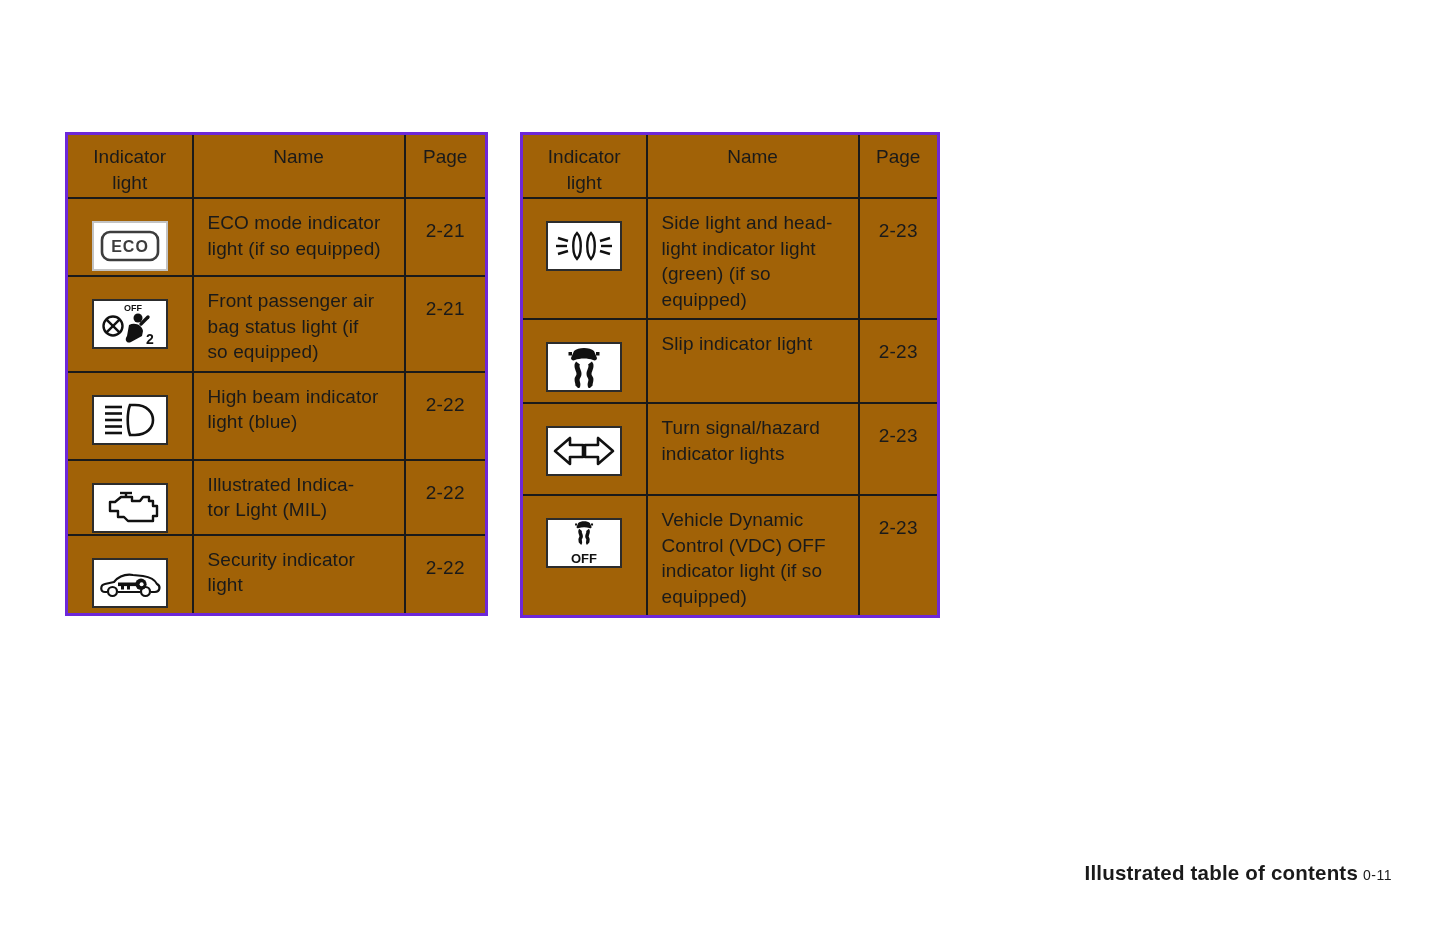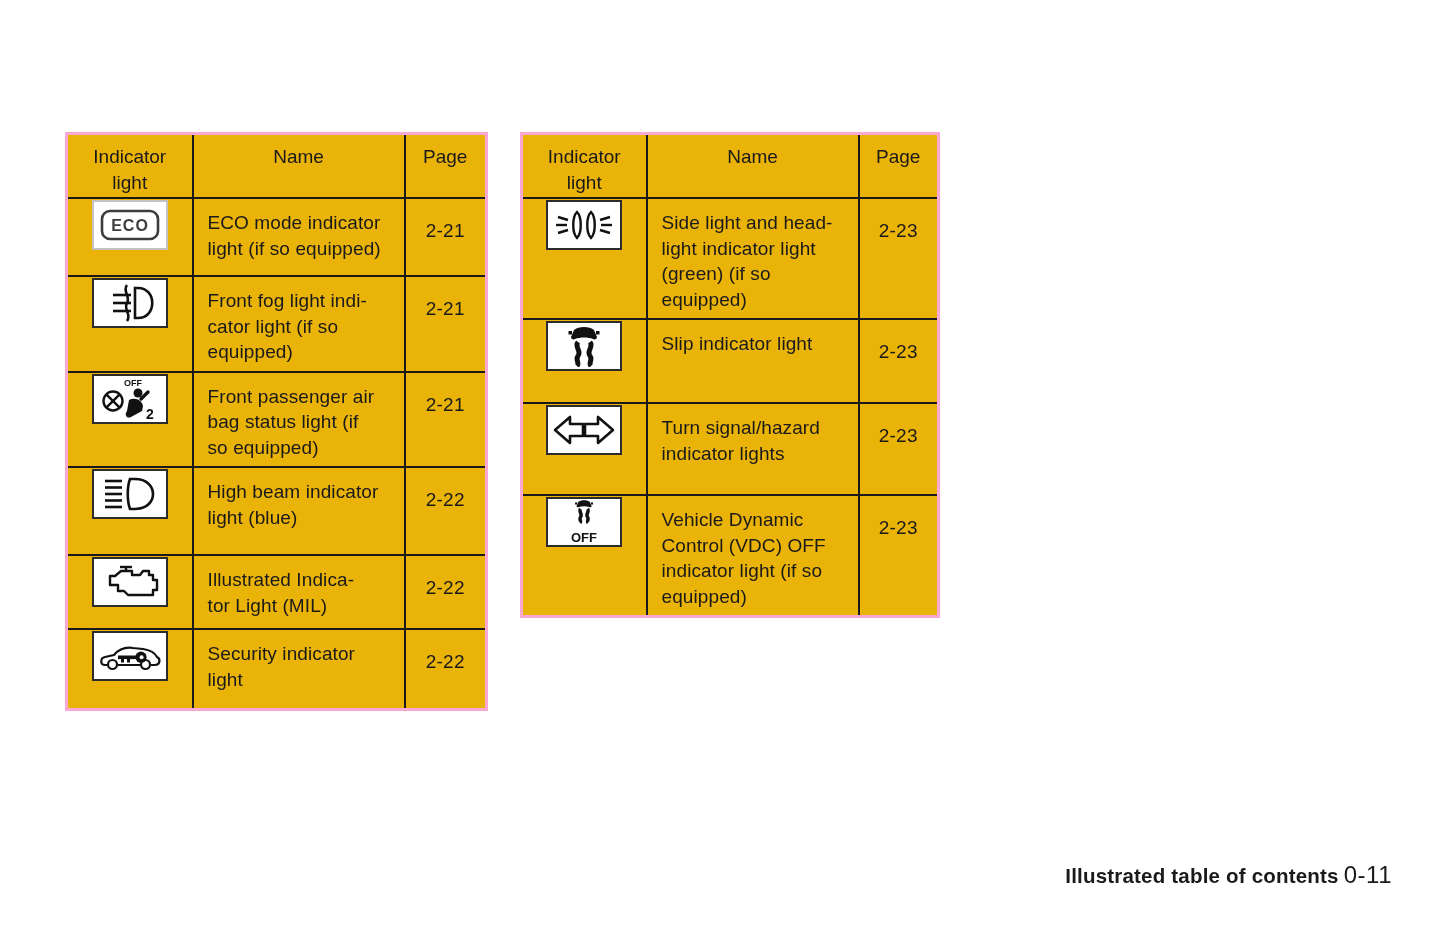--- a/index.html
+++ b/index.html
@@ -5,52 +5,52 @@
   * { box-sizing: border-box; }
   html,body { margin:0; padding:0; }
   body {
     width:1445px; height:929px; background:#ffffff;
     font-family:"Liberation Sans", sans-serif; color:#1a1a1a;
   }
   .page { position:relative; width:1445px; height:929px; background:#fff; overflow:hidden; }
 
   table.ind-table {
     position:absolute; border-collapse:collapse; table-layout:fixed;
-    background:#eab308; border:3px solid #f9a8d4;
+    background:#a16207; border:3px solid #6d28d9;
   }
   #table-left  { left:65px;  top:132px; width:420px; }
   #table-right { left:520px; top:132px; width:418px; }
 
   .ind-table th, .ind-table td { border:2px solid #1a1a1a; vertical-align:top; }
 
   .ind-table th {
     font-weight:normal; text-align:center; font-size:19px; line-height:26px;
     padding-top:9px; white-space:pre-line;
   }
   td.name-cell {
     font-size:19px; line-height:25.5px; padding:11px 6px 6px 14px;
     white-space:pre-line; letter-spacing:.1px;margin-top:40px;
   }
   td.page-cell { text-align:center; font-size:19px; padding-top:21px; letter-spacing:.3px; }
-  td.icon-cell { text-align:center; padding-top:1px; }
+  td.icon-cell { text-align:center; padding-top:22px; }
 
   .icon-box {
     display:inline-flex; align-items:center; justify-content:center;
     width:76px; height:50px; border:2px solid #2c2c2c; background:#fff;
   }
   .icon-box.light-border { border-color:#c3c3c3; }
   .icon-box svg { display:block; }
   .icon-box svg text { font-family:"Liberation Sans", sans-serif; }
 
   .footer {
     position:absolute; top:861px; right:53px;
     display:flex; align-items:baseline; gap:5px;
   }
   .footer .section-title { font-weight:bold; font-size:20.5px; letter-spacing:.2px; }
-  .footer .page-number  { font-size:24px; letter-spacing:.5px; }
+  .footer .page-number  { font-size:14px; letter-spacing:.5px; }
 </style>
 </head>
 <body>
 
 <div class="page">
 
   <table class="ind-table" id="table-left">
     <colgroup>
         <col style="width:126px">
         <col style="width:212px">
@@ -72,37 +72,20 @@
             <text x="33" y="26" text-anchor="middle" font-size="16" font-weight="bold" letter-spacing="1" fill="#3d3d3d">ECO</text>
           </svg>
         </span>
       </td>
       <td class="name-cell">ECO mode indicator
 light (if so equipped)</td>
       <td class="page-cell">2-21</td>
     </tr>
 
 
-    <tr style="height:95px">
-      <td class="icon-cell">
-        <span class="icon-box">
-          <svg width="66" height="40" viewBox="0 0 66 40">
-            <path d="M38,5 L41,5 C60,5 60,35 41,35 L38,35 Z" fill="none" stroke="#111" stroke-width="2.6"></path>
-            <path d="M30,2 C25,8 34,14 30,20 C26,26 35,32 30,38" fill="none" stroke="#111" stroke-width="2.6"></path>
-            <line x1="16" y1="12" x2="34" y2="12" stroke="#111" stroke-width="2.6"></line>
-            <line x1="16" y1="20" x2="34" y2="20" stroke="#111" stroke-width="2.6"></line>
-            <line x1="16" y1="28" x2="34" y2="28" stroke="#111" stroke-width="2.6"></line>
-          </svg>
-        </span>
-      </td>
-      <td class="name-cell">Front fog light indi-
-cator light (if so
-equipped)</td>
-      <td class="page-cell">2-21</td>
-    </tr>
 
     <tr style="height:95px">
       <td class="icon-cell">
         <span class="icon-box">
           <svg width="66" height="44" viewBox="0 0 66 44">
             <text x="36" y="9" text-anchor="middle" font-size="9" font-weight="bold" fill="#111">OFF</text>
             <circle cx="16" cy="24" r="9.5" fill="none" stroke="#111" stroke-width="2.4"></circle>
             <line x1="9.3" y1="17.3" x2="22.7" y2="30.7" stroke="#111" stroke-width="2.4"></line>
             <line x1="22.7" y1="17.3" x2="9.3" y2="30.7" stroke="#111" stroke-width="2.4"></line>
             <circle cx="41" cy="16" r="4.5" fill="#111"></circle>

